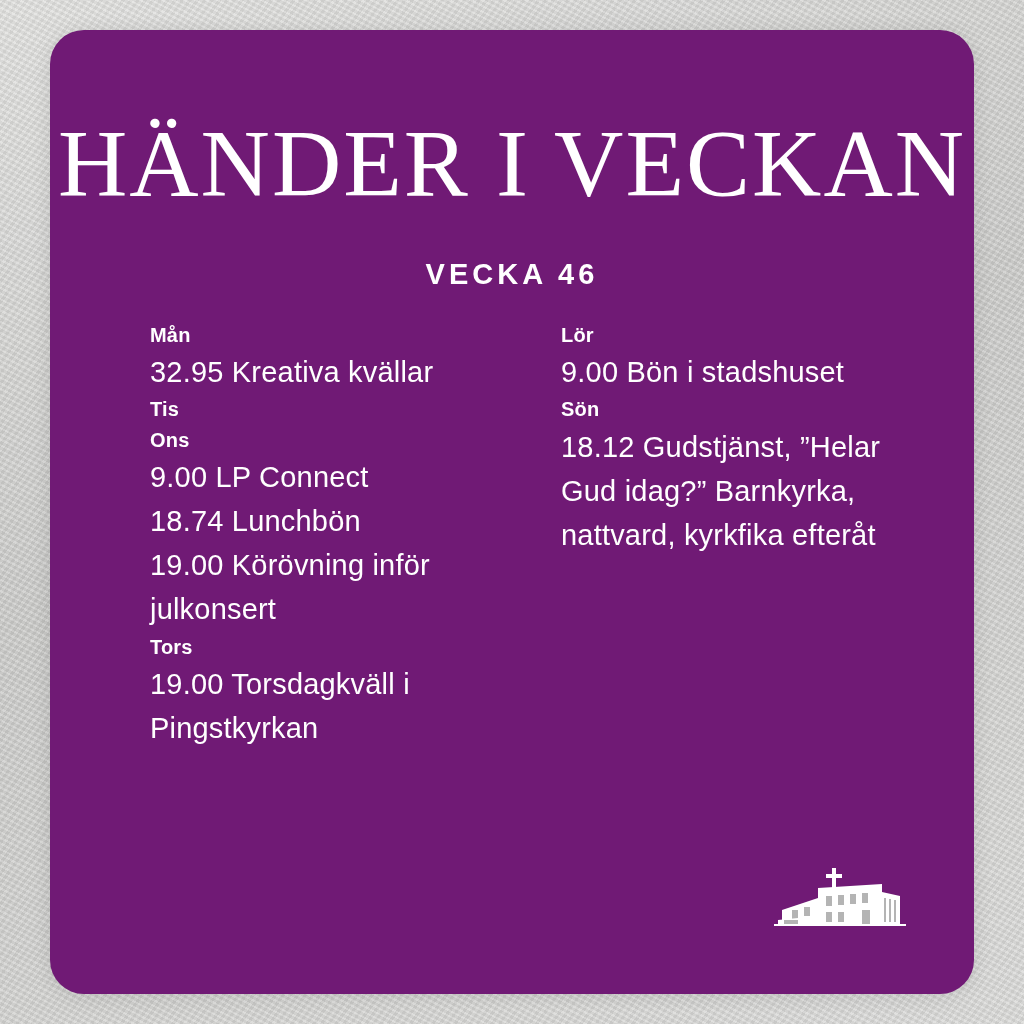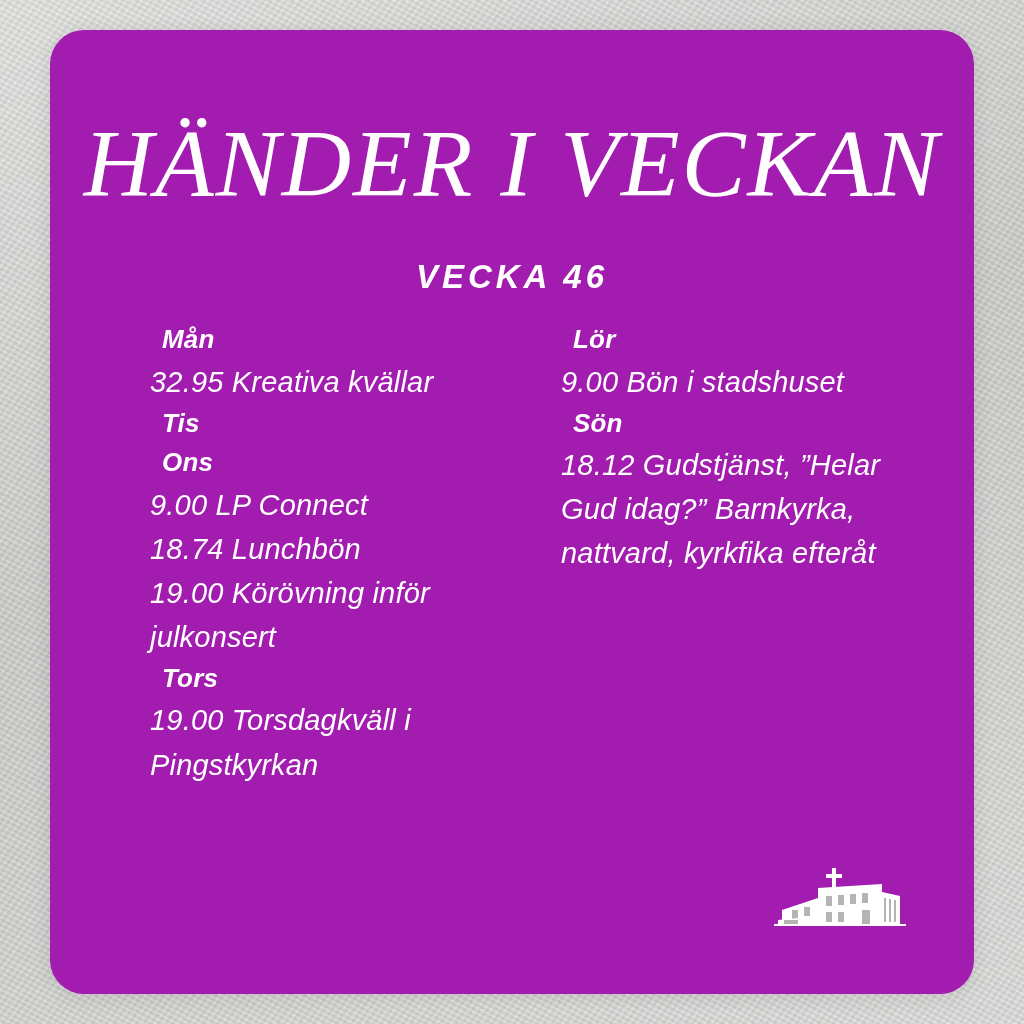--- a/index.html
+++ b/index.html
@@ -32,24 +32,23 @@
       repeating-linear-gradient(-54deg, rgba(255,255,255,0.08) 0 3px, rgba(0,0,0,0.04) 3px 6px),
       linear-gradient(160deg, #e3e3e1 0%, #cdcdcb 45%, #dcdcda 100%);
   }
 
   .card {
     position: absolute;
     left: 50px;
     top: 30px;
     width: 924px;
     height: 964px;
-    background: #a21caf;
+    background: #701a75;
     border-radius: 34px;
     box-shadow: 0 2px 18px rgba(0,0,0,0.10);
-    font-style: italic;
   }
 
   .title {
     position: absolute;
     left: 0;
     right: 0;
     top: 86px;
     text-align: center;
     color: #ffffff;
     font-family: "Liberation Serif", "DejaVu Serif", serif;
@@ -60,44 +59,43 @@
     white-space: nowrap;
   }
 
   .subtitle {
     position: absolute;
     left: 0;
     right: 0;
     top: 228px;
     text-align: center;
     color: #ffffff;
-    font-size: 33px;
+    font-size: 29px;
     font-weight: bold;
     letter-spacing: 4px;
   }
 
   .columns {
     position: absolute;
     left: 100px;
     right: 60px;
     top: 290px;
     display: flex;
     gap: 58px;
   }
   .col {
     width: 410px;
   }
 
   .day {
     color: #ffffff;
-    font-size: 26px;
+    font-size: 20px;
     font-weight: bold;
     line-height: 1.52;
     letter-spacing: 0.2px;
-    margin-left: 12px;
   }
   .event {
     color: #ffffff;
     font-size: 29px;
     font-weight: 400;
     line-height: 1.52;
     letter-spacing: 0.2px;
   }
 
   .church-icon {

